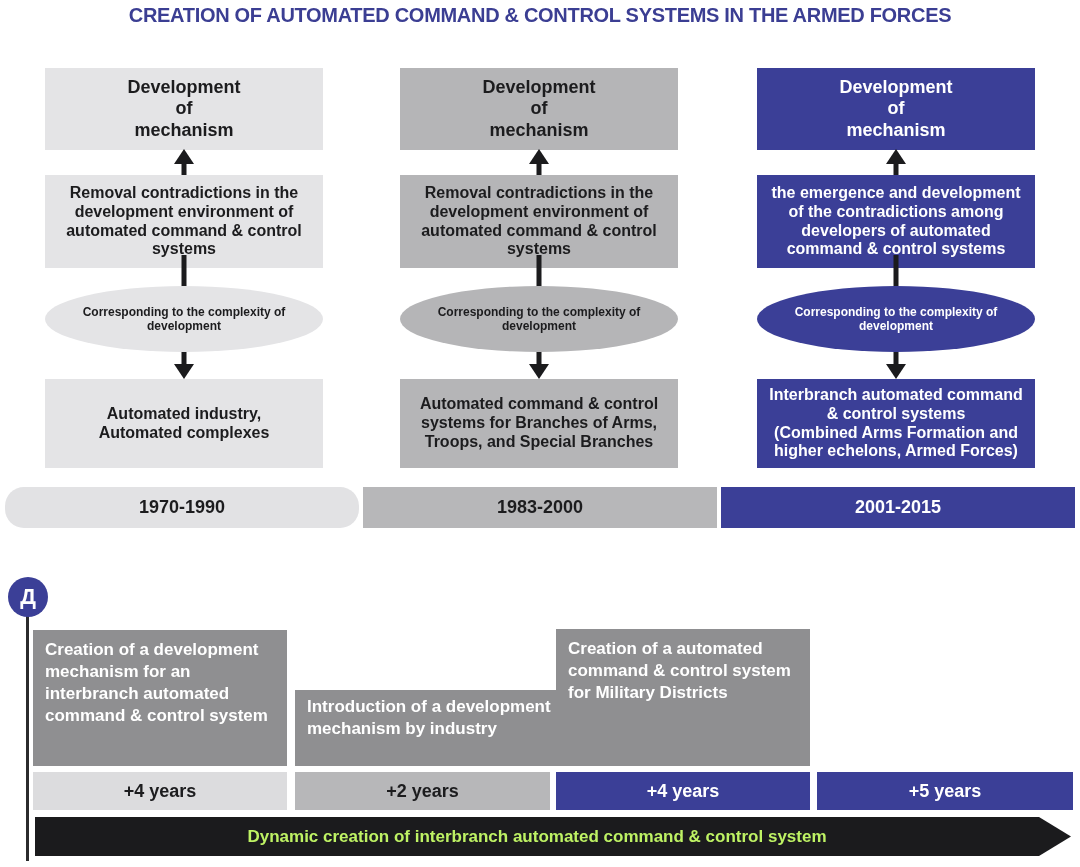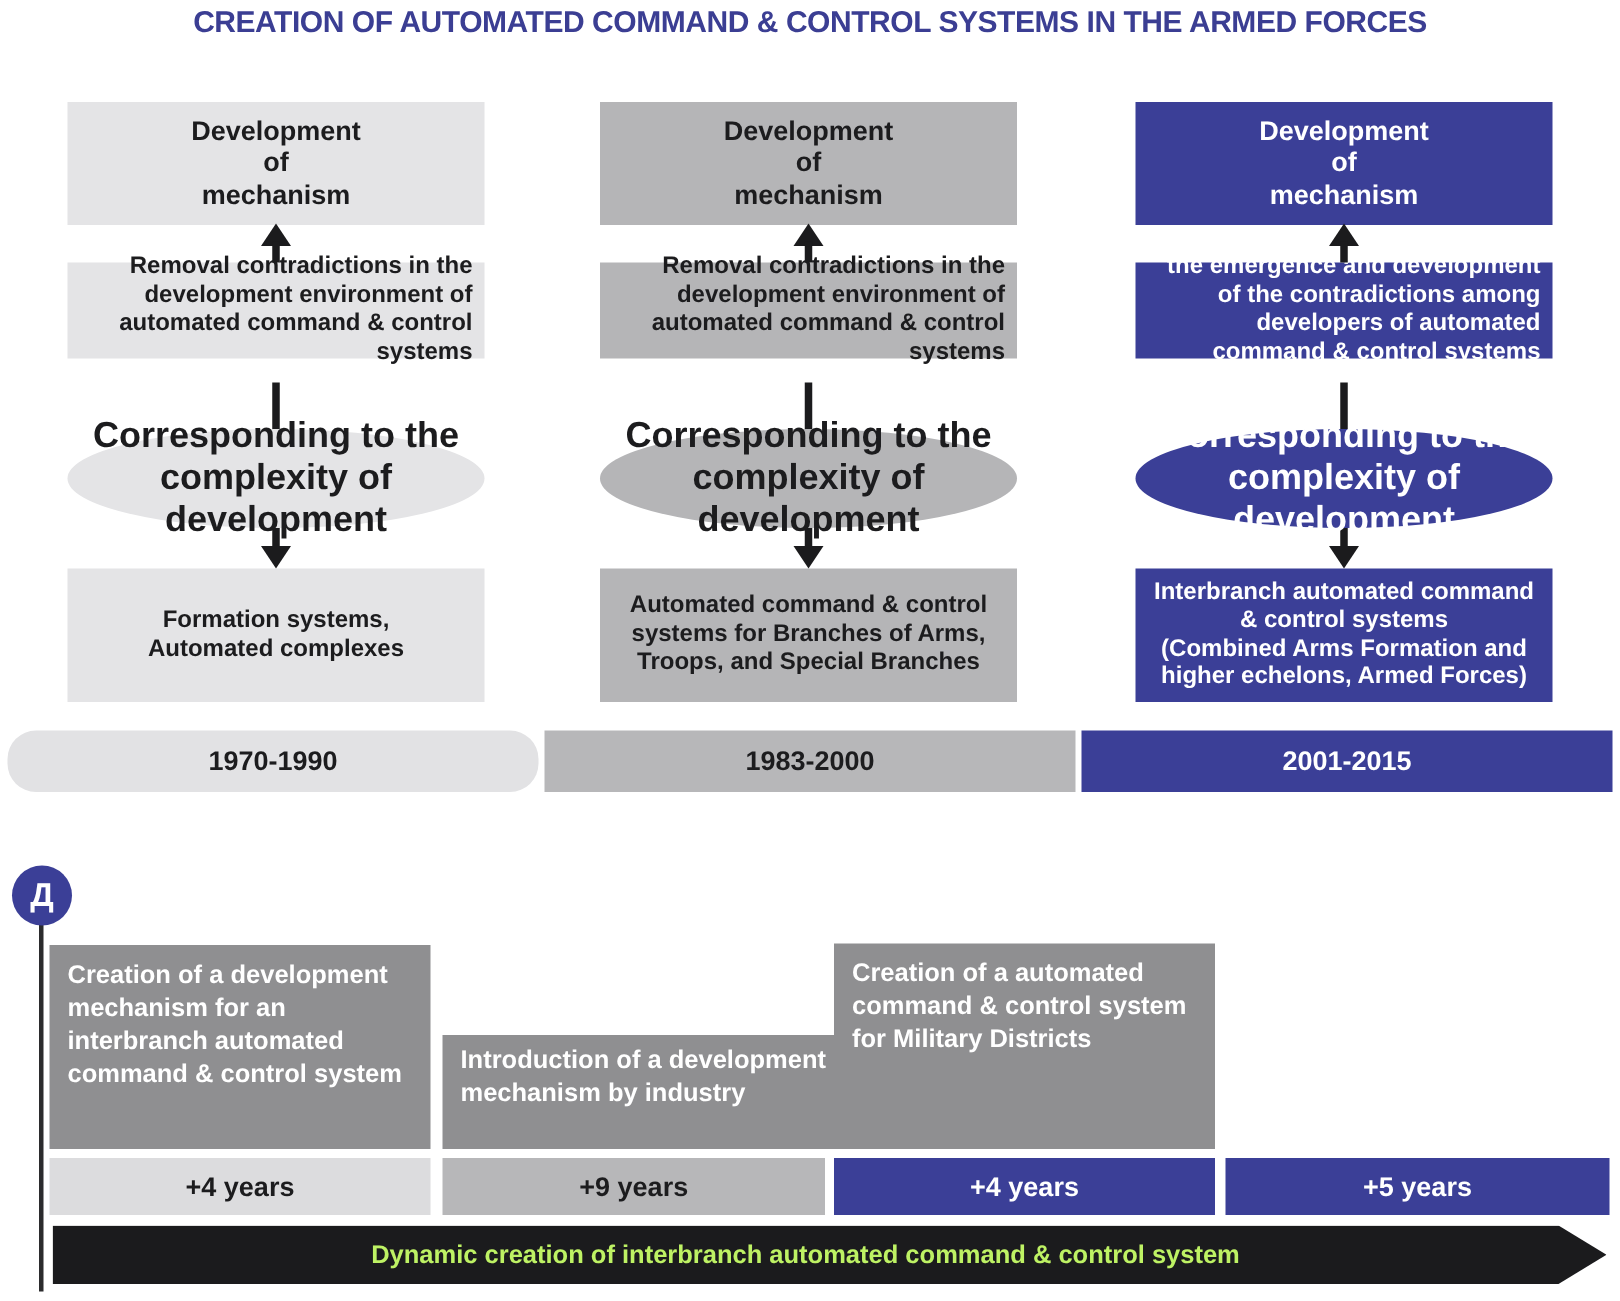--- a/index.html
+++ b/index.html
@@ -38,22 +38,22 @@
     display: flex; align-items: center; justify-content: center;
     text-align: center;
     padding: 3px 8px;
     line-height: 1.18;
   }
   .c1 { background: #e4e4e6; color: #1c1c1e; }
   .c2 { background: #b5b5b7; color: #1c1c1e; }
   .c3 { background: #3b3f97; color: #ffffff; }
 
   .box-a { top: 0; height: 82px; font-size: 18px; }
-  .box-b { top: 107px; height: 64px; font-size: 16px; text-align: right; }
-  .ellipse { top: 218px; height: 66px; border-radius: 50%; font-size: 24px; z-index: 2; }
+  .box-b { top: 107px; height: 93px; font-size: 16px; }
+  .ellipse { top: 218px; height: 66px; border-radius: 50%; font-size: 12px; z-index: 2; }
   .box-d { top: 311px; height: 89px; font-size: 16px; }
 
   
   .stem {
     position: absolute; left: 50%; transform: translateX(-50%);
     width: 5px; background: #1b1b1d; z-index: 1;
   }
   .stem-up    { top: 93px;  height: 14px; }
   .stem-mid   { top: 187px; height: 36px; }
   .stem-down  { top: 280px; height: 20px; }
@@ -139,21 +139,21 @@
     <div class="box box-b c1">
       <span class="t">Removal contradictions in the development environment of automated command &amp; control systems</span>
     </div>
     <div class="stem stem-mid"></div>
     <div class="ellipse c1">
       <span class="t">Corresponding to the complexity of development</span>
     </div>
     <div class="stem stem-down"></div>
     <div class="head head-down"></div>
     <div class="box box-d c1">
-      <span class="t">Formation systems,
+      <span class="t">Automated industry,
 Automated complexes</span>
     </div>
   </div>
 
   <div class="col" id="col2">
     <div class="box box-a c2">
       <span class="t">Development
 of
 mechanism</span>
     </div>
@@ -219,21 +219,21 @@
     <span class="t">Introduction of a development mechanism by industry</span>
   </div>
   <div class="stage" id="stage3">
     <span class="t">Creation of a automated command &amp; control system for Military Districts</span>
   </div>
 
   <div class="dur" id="dur1">
     <span class="t">+4 years</span>
   </div>
   <div class="dur" id="dur2">
-    <span class="t">+9 years</span>
+    <span class="t">+2 years</span>
   </div>
   <div class="dur" id="dur3">
     <span class="t">+4 years</span>
   </div>
   <div class="dur" id="dur4">
     <span class="t">+5 years</span>
   </div>
 
   <div id="banner">
     <span class="t">Dynamic creation of interbranch automated command &amp; control system</span>

